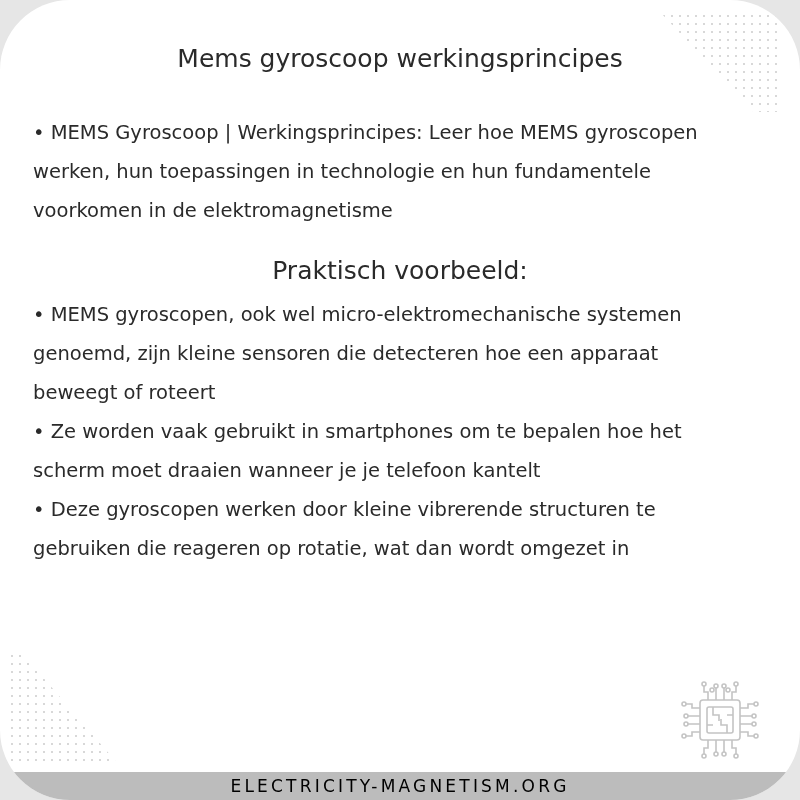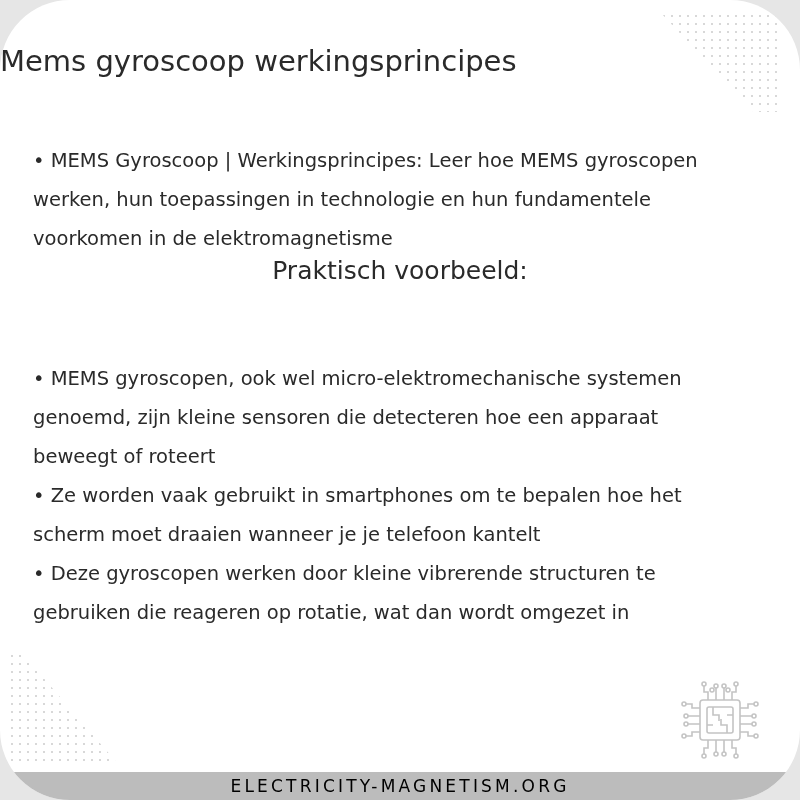--- a/index.html
+++ b/index.html
@@ -1,21 +1,21 @@
 <!DOCTYPE html>
 <html><head>
 <meta charset="utf-8">
 <style>
   html, body { margin:0; padding:0; }
   body { width:800px; height:800px; background:#e6e6e6; position:relative; overflow:hidden; font-family:"DejaVu Sans", sans-serif; }
   .card { position:absolute; left:0; top:0; width:800px; height:800px; background:#ffffff; border-radius:70px; overflow:hidden; }
   .footer { position:absolute; left:0; right:0; top:772px; height:28px; background:#bcbcbc; display:flex; align-items:center; justify-content:center; }
   .footer span { color:#000000; font-size:17px; letter-spacing:3.2px; font-family:"DejaVu Sans", sans-serif; }
-  .title { position:absolute; left:0; right:0; top:44px; font-size:29px; color:#2a2a2a; }
-  .p { position:absolute; left:33px; right:30px; font-size:19.5px; line-height:39px; color:#2a2a2a;margin-top:28px; }
+  .title { position:absolute; left:0; right:0; top:44px; text-align:center; font-size:25px; color:#2a2a2a; }
+  .p { position:absolute; left:33px; right:30px; font-size:19.5px; line-height:39px; color:#2a2a2a; }
   .sub { position:absolute; left:0; right:0; top:256px; text-align:center; font-size:25px; color:#2a2a2a; }
   .dots-tr { position:absolute; left:660px; top:12px; width:120px; height:100px;
     background-image: radial-gradient(circle, #d8d8d8 1px, transparent 1.2px); background-size:8px 8px;
     clip-path: polygon(0 0, 100% 0, 100% 100%, 78% 100%); }
   .dots-bl { position:absolute; left:8px; top:652px; width:110px; height:112px;
     background-image: radial-gradient(circle, #d8d8d8 1px, transparent 1.2px); background-size:8px 8px;
     clip-path: polygon(0 0, 12% 0, 100% 100%, 0 100%); }
   .chip { position:absolute; left:675px; top:675px; width:90px; height:90px; }
 </style>
 </head>
@@ -28,21 +28,21 @@
   <div class="title">Mems gyroscoop werkingsprincipes</div>
 
   <div class="p" style="top:113px">
     <div>• MEMS Gyroscoop | Werkingsprincipes: Leer hoe MEMS gyroscopen</div>
     <div>werken, hun toepassingen in technologie en hun fundamentele</div>
     <div>voorkomen in de elektromagnetisme</div>
   </div>
 
   <div class="sub">Praktisch voorbeeld:</div>
 
-  <div class="p" style="top:331px">
+  <div class="p" style="top:295px">
     <div>• MEMS gyroscopen, ook wel micro-elektromechanische systemen</div>
     <div>genoemd, zijn kleine sensoren die detecteren hoe een apparaat</div>
     <div>beweegt of roteert</div>
     <div>• Ze worden vaak gebruikt in smartphones om te bepalen hoe het</div>
     <div>scherm moet draaien wanneer je je telefoon kantelt</div>
     <div>• Deze gyroscopen werken door kleine vibrerende structuren te</div>
     <div>gebruiken die reageren op rotatie, wat dan wordt omgezet in</div>
   </div>
 
   <svg class="chip" viewBox="0 0 90 90" fill="none" stroke="#c4c4c4" stroke-width="1.6">

